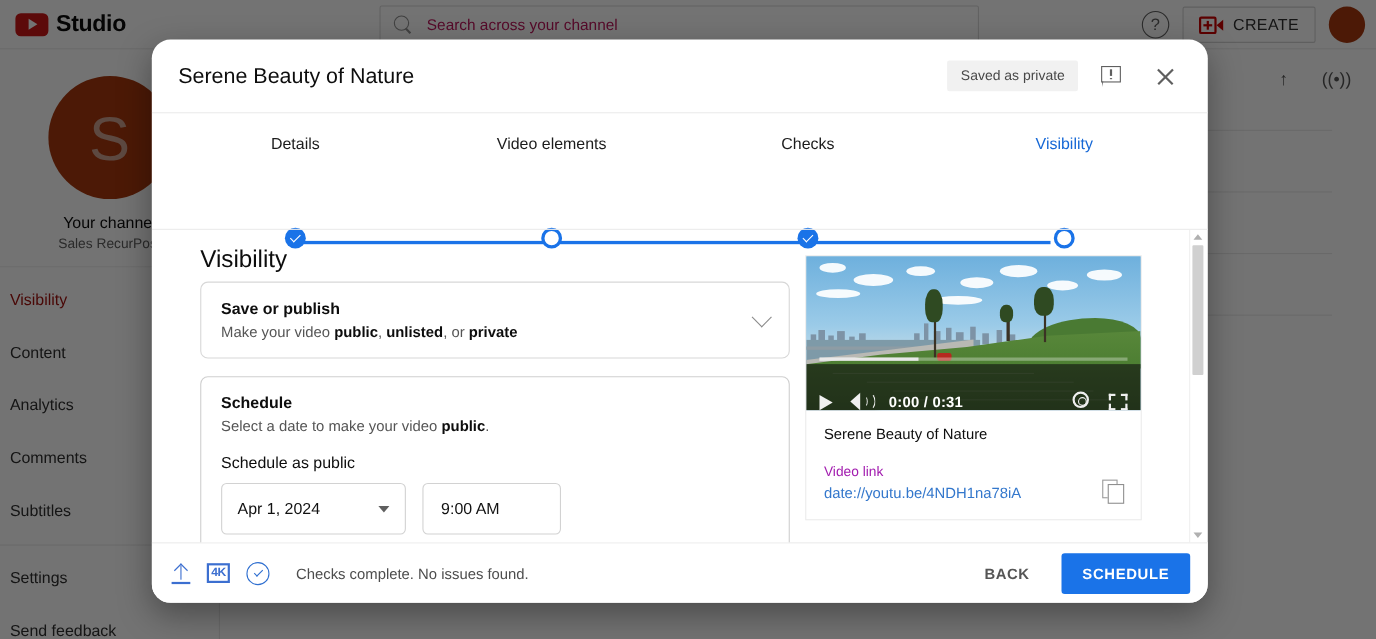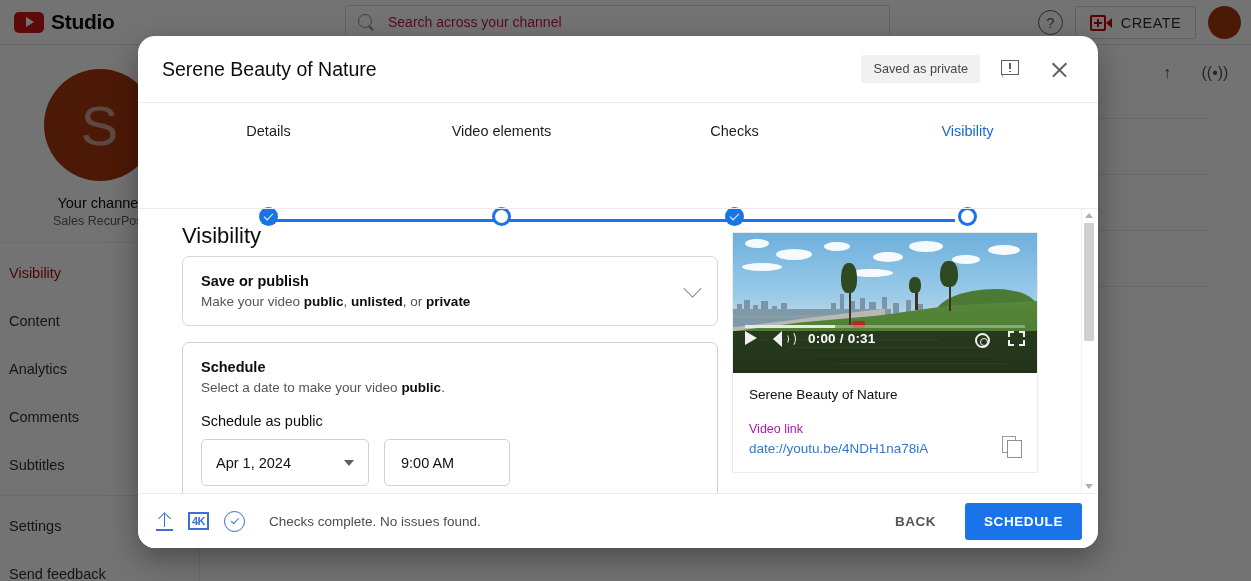--- a/index.html
+++ b/index.html
@@ -217,21 +217,21 @@
   .hill {
     position: absolute; right: 0; top: 56px; width: 34%; height: 46px;
     background: #4a7a33; border-radius: 60% 40% 0 0;
   }
   .gline { position: absolute; height: 1px; background: rgba(255,255,255,.14); }
   .tree-trunk { position: absolute; width: 2.5px; background: #3b3224; }
   .tree-top { position: absolute; background: #2f4a22; border-radius: 45% 45% 40% 40%; }
   .redthing { position: absolute; width: 13px; height: 7px; background: #b5291f; border-radius: 2px; }
   .ctrl-bar {
     position: absolute; left: 0; right: 0; bottom: 0; height: 42px;
-    background: rgba(16,16,16,.62); display: flex; align-items: flex-start;
+    background: rgba(16,16,16,.62); display: flex; align-items: flex-end;
     padding: 0 12px; gap: 16px; color: #fff;
   }
   .prog-rail { position: absolute; left: 12px; right: 12px; top: -6px; height: 3px; background: rgba(255,255,255,.32); }
   .prog-fill { position: absolute; left: 0; top: 0; width: 32%; height: 3px; background: #e8e8e8; }
   .play-tri {
     width: 0; height: 0; border-left: 12px solid #f0f0f0;
     border-top: 7px solid transparent; border-bottom: 7px solid transparent;
   }
   .spk { position: relative; width: 19px; height: 16px; }
   .spk .cone {

